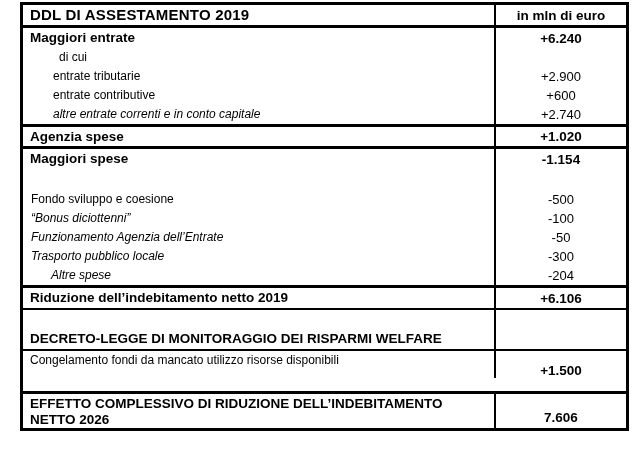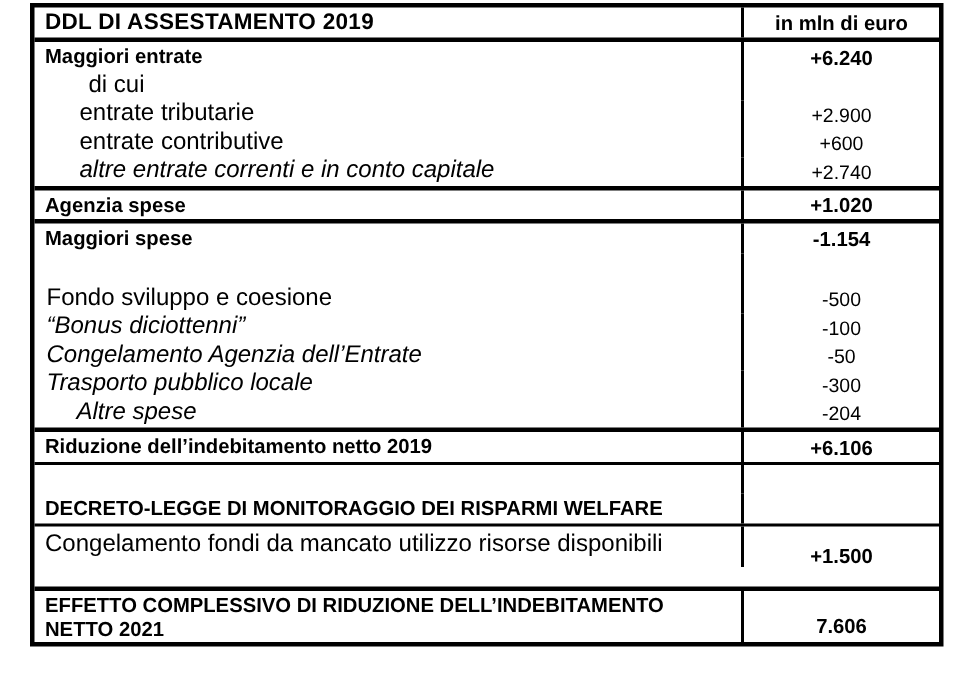--- a/index.html
+++ b/index.html
@@ -16,21 +16,21 @@
     border:3px solid #000000;
     background:#ffffff;
     box-sizing:border-box;
   }
   .row{display:flex;align-items:stretch;}
   .cell-label{
     flex:1;
     display:flex;align-items:center;
     padding-left:7px;padding-right:4px;
     box-sizing:border-box;
-    font-size:16px;line-height:1.15;
+    font-size:12px;line-height:1.15;
   }
   .cell-value{
     width:132px;flex:0 0 132px;
     border-left:2px solid #000000;
     display:flex;align-items:center;justify-content:center;
     box-sizing:border-box;
     font-size:13px;text-align:center;
   }
   
   .bt3{border-top:3px solid #000000;}
@@ -117,21 +117,21 @@
       <div class="cell-label">Fondo sviluppo e coesione</div>
       <div class="cell-value">-500</div>
     </div>
 
     <div class="row h-std ind-c t-italic-label t-italic-value">
       <div class="cell-label">“Bonus diciottenni”</div>
       <div class="cell-value">-100</div>
     </div>
 
     <div class="row h-std ind-c t-italic-label t-italic-value">
-      <div class="cell-label">Congelamento Agenzia dell’Entrate</div>
+      <div class="cell-label">Funzionamento Agenzia dell’Entrate</div>
       <div class="cell-value">-50</div>
     </div>
 
     <div class="row h-std ind-c t-italic-label t-italic-value">
       <div class="cell-label">Trasporto pubblico locale</div>
       <div class="cell-value">-300</div>
     </div>
 
     <div class="row h-std ind-d t-italic-label t-italic-value">
       <div class="cell-label">Altre spese</div>
@@ -152,18 +152,18 @@
       <div class="cell-label">DECRETO-LEGGE DI MONITORAGGIO DEI RISPARMI WELFARE</div>
       <div class="cell-value"></div>
     </div>
 
     <div class="row h-tall t-boldvalue bt2 v-top">
       <div class="cell-label">Congelamento fondi da mancato utilizzo risorse disponibili</div>
       <div class="cell-value">+1.500</div>
     </div>
 
     <div class="row h-final t-bold bt3 v-final">
-      <div class="cell-label">EFFETTO COMPLESSIVO DI RIDUZIONE DELL’INDEBITAMENTO NETTO 2021</div>
+      <div class="cell-label">EFFETTO COMPLESSIVO DI RIDUZIONE DELL’INDEBITAMENTO NETTO 2026</div>
       <div class="cell-value">7.606</div>
     </div>
 
   </div>
 </div>
 
 </body></html>

